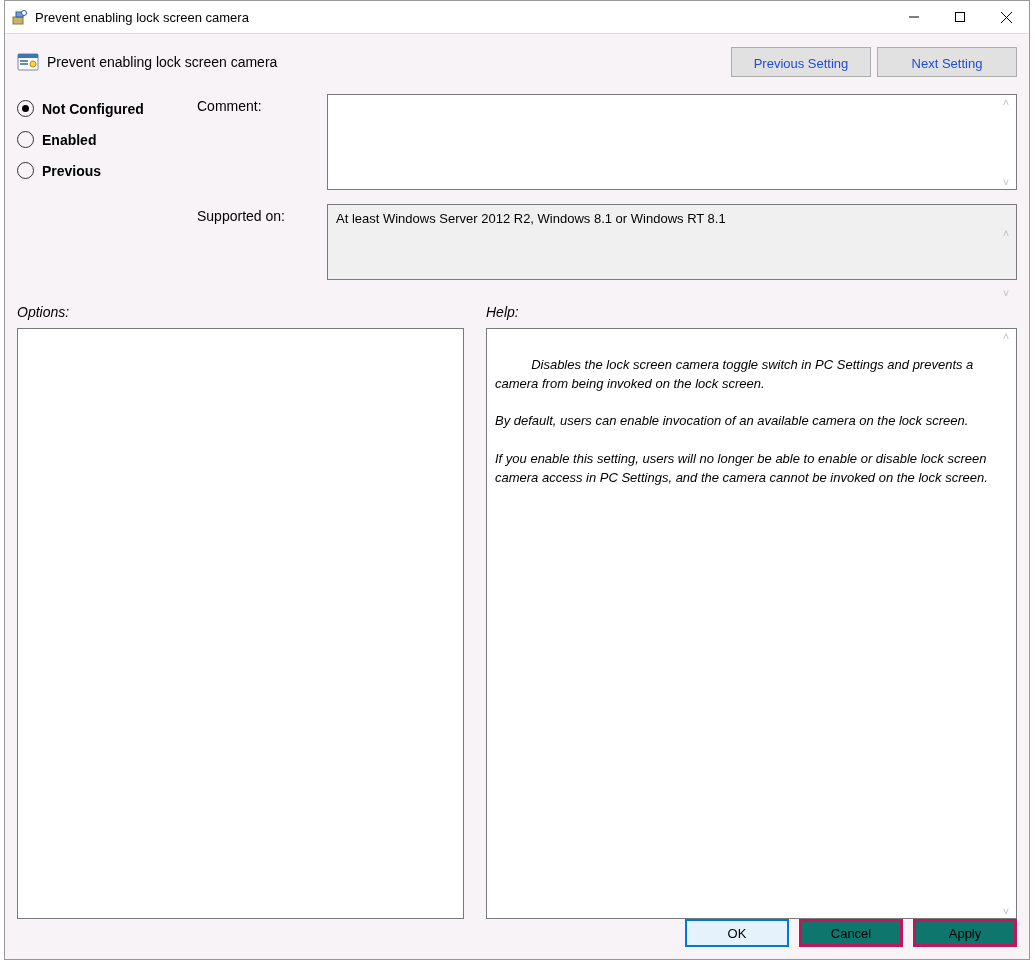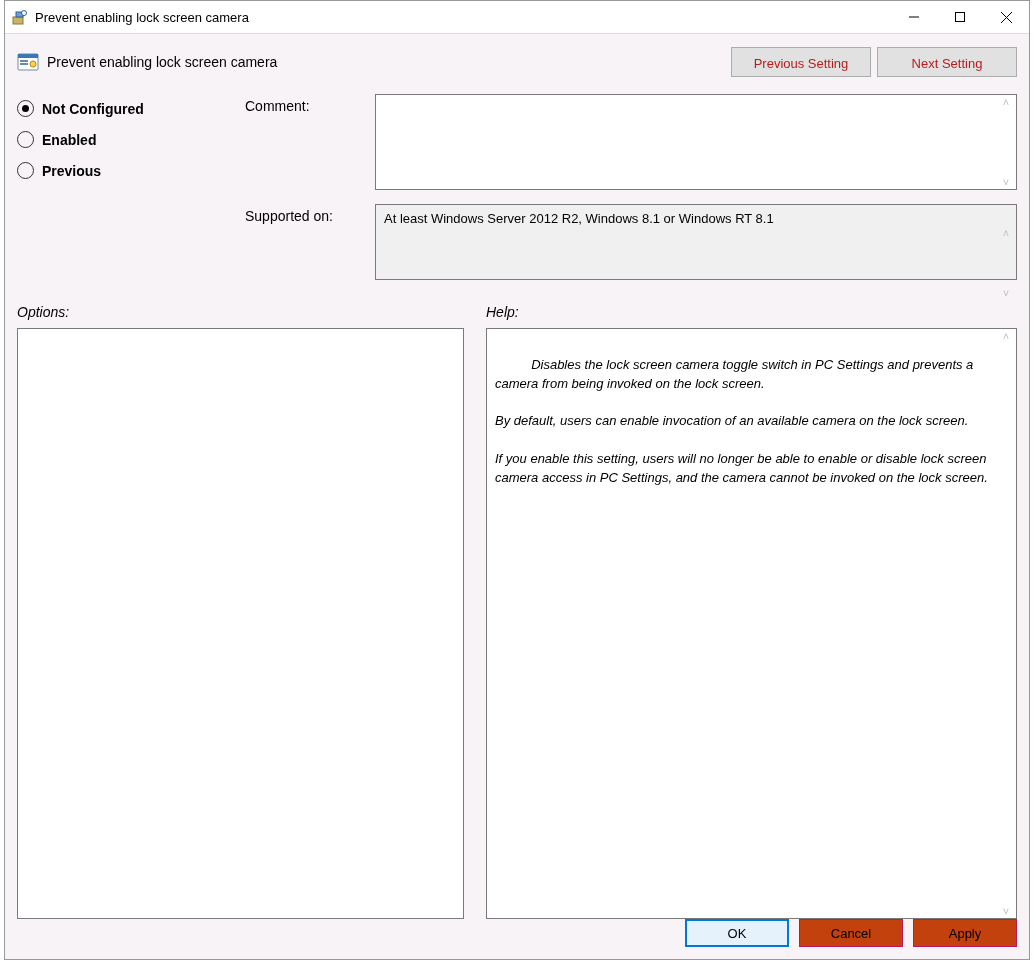--- a/index.html
+++ b/index.html
@@ -46,39 +46,39 @@
     display:flex;align-items:center;margin-bottom:10px;
     height:36px;
   }
   .headerbar .hicon{
     width:22px;height:22px;margin-right:8px;
   }
   .headerbar .htitle{flex:1;font-size:14px;}
   .nav-btn{
     min-width:140px;height:30px;
     border:1px solid #adadad;background:#e1e1e1;
-    font:inherit;font-size:13px;color:#b91c1c;
+    font:inherit;font-size:13px;color:#1d4ed8;
     padding:8px 16px;margin-left:6px;
   }
   
   .config-row{
     display:flex;align-items:flex-start;margin-top:4px;
   }
   .radio-col{width:180px;padding-top:6px;}
   .radio-opt{
     display:flex;align-items:center;margin-bottom:14px;font-size:14px;font-weight:bold;
   }
   .rcircle{
     width:15px;height:15px;border:1px solid #333;border-radius:50%;
     margin-right:8px;display:flex;align-items:center;justify-content:center;
   }
   .rcircle .dot{width:7px;height:7px;border-radius:50%;background:#000;}
   .kv-col{flex:1;display:flex;flex-direction:column;}
   .kv{display:flex;align-items:flex-start;margin-bottom:14px;}
-  .kv-label{width:130px;font-size:14px;padding-top:4px;margin-left:48px;}
+  .kv-label{width:130px;font-size:14px;padding-top:4px;}
   .comment-box{
     flex:1;height:94px;border:1px solid #7a7a7a;background:#fff;
     position:relative;
   }
   .scroll-hint{
     position:absolute;right:2px;width:16px;display:flex;flex-direction:column;
     justify-content:space-between;height:100%;
   }
   .scroll-hint span{
     color:#bfbfbf;font-size:11px;text-align:center;line-height:14px;
@@ -105,21 +105,21 @@
     overflow:hidden;
   }
   .panel .scroll-hint{top:0;}
   
   .bottombar{
     flex:0 0 auto;display:flex;justify-content:flex-end;
     gap:10px;
     align-items:center;
   }
   .btn{
-    width:104px;height:28px;border:1px solid #be185d;background:#c2410c;
+    width:104px;height:28px;border:3px solid #be185d;background:#0f766e;
     font:inherit;font-size:13px;color:#000;
   }
   .btn.default{border:2px solid #0078d7;background:#e5f1fb;}
 </style>
 </head>
 <body>
 
 <div class="window">
 
   <div class="titlebar">

